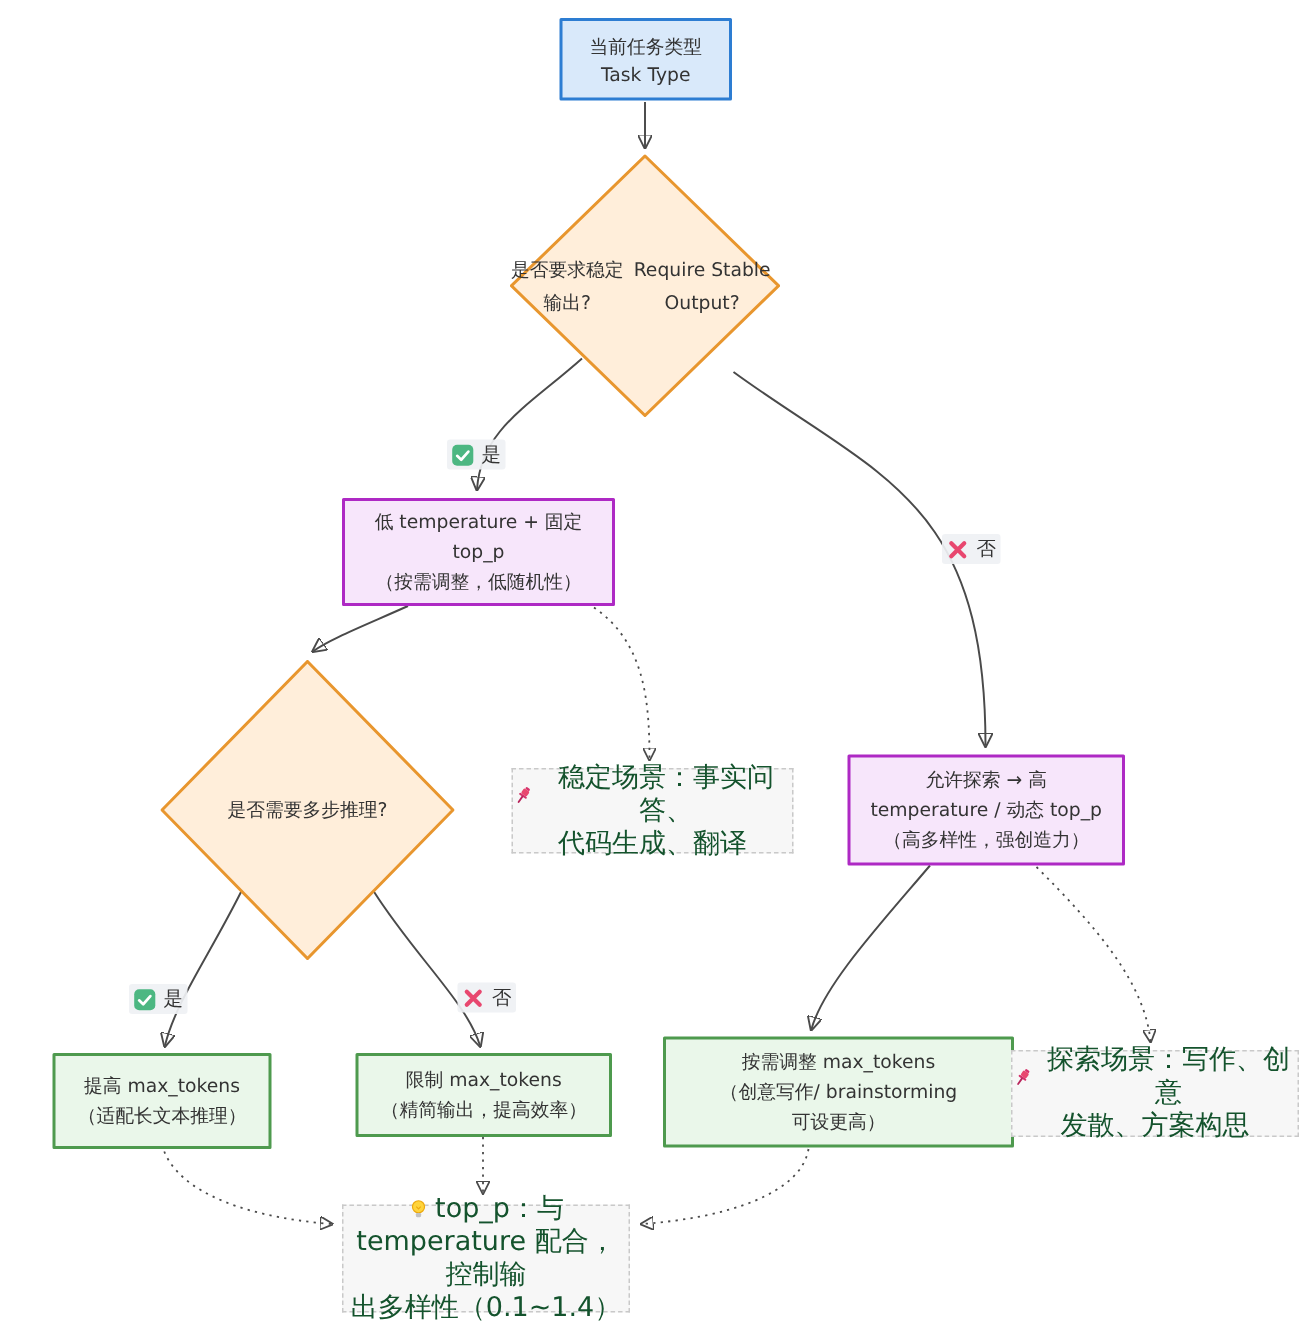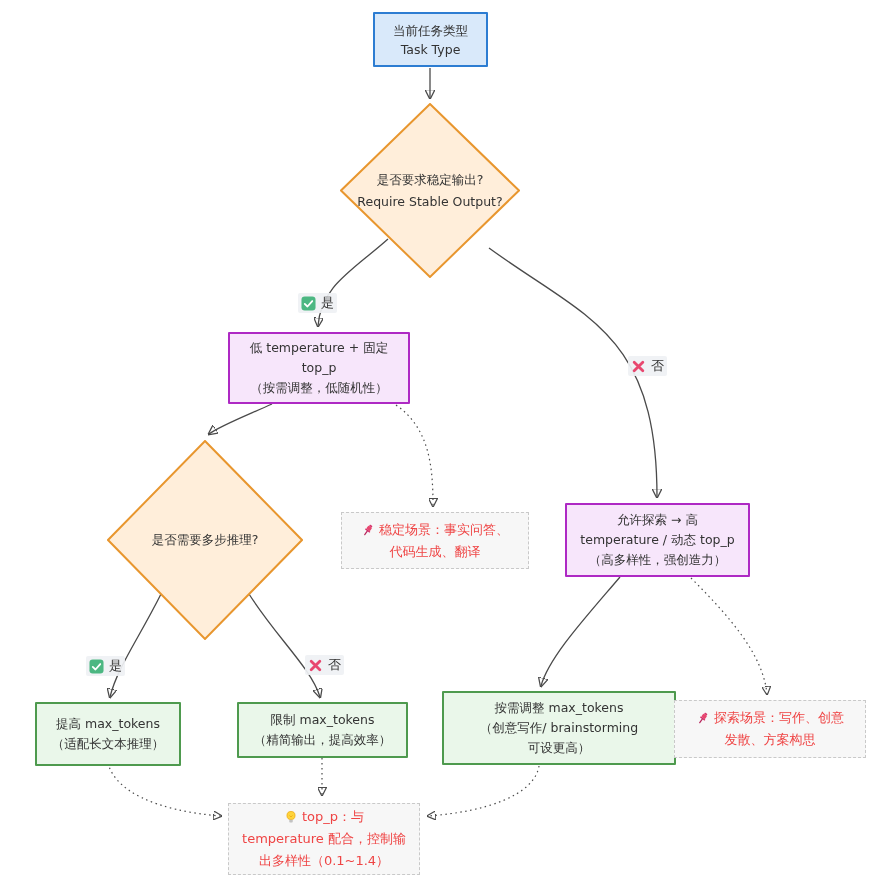--- a/index.html
+++ b/index.html
@@ -20,24 +20,24 @@
   #explore     {left:565px;top:503px; width:185px;height:74px;background:#f7e6fb;border-color:#ae29c4;}
   #raise-tokens{left:35px; top:702px; width:146px;height:64px;background:#eaf7ea;border-color:#4e9a4e;}
   #limit-tokens{left:237px;top:702px; width:171px;height:56px;background:#eaf7ea;border-color:#4e9a4e;}
   #adjust-tokens{left:442px;top:691px;width:234px;height:74px;background:#eaf7ea;border-color:#4e9a4e;}
   
   .diamond{background:transparent;border:none;}
   #q-stable   {left:340px;top:103px;width:180px;height:175px;}
   #q-multistep{left:107px;top:440px;width:196px;height:200px;}
   .diamond-shape{position:absolute;left:0;top:0;width:100%;height:100%;}
   .diamond-shape polygon{fill:#ffeeda;stroke:#e8962e;stroke-width:2;}
-  .diamond-text{position:absolute;inset:0;display:flex;flex-direction:column;align-items:center;
+  .diamond-text{position:absolute;inset:0;display:flex;flex-direction:row;align-items:center;
                 justify-content:center;line-height:22px;}
   
-  .note{background:#f7f7f7;border:1.4px dashed #c9c9c9;font-size:13px;line-height:22px;color:#ef4444;}
+  .note{background:#f7f7f7;border:1.4px dashed #c9c9c9;font-size:18px;line-height:22px;color:#14532d;}
   #note-stable {left:341px;top:512px;width:188px;height:57px;}
   #note-explore{left:674px;top:700px;width:192px;height:58px;}
   #note-topp   {left:228px;top:803px;width:192px;height:72px;}
   .note-line{display:flex;align-items:center;justify-content:center;gap:4px;}
   
   .edge-label{position:absolute;z-index:3;display:flex;align-items:center;gap:5px;
               background:rgba(239,241,244,0.92);padding:1px 3px;font-size:13px;color:#333;border-radius:2px;}
   #lbl-yes1{left:298px;top:293px;}
   #lbl-no1 {left:628px;top:356px;}
   #lbl-yes2{left:86px; top:656px;}

